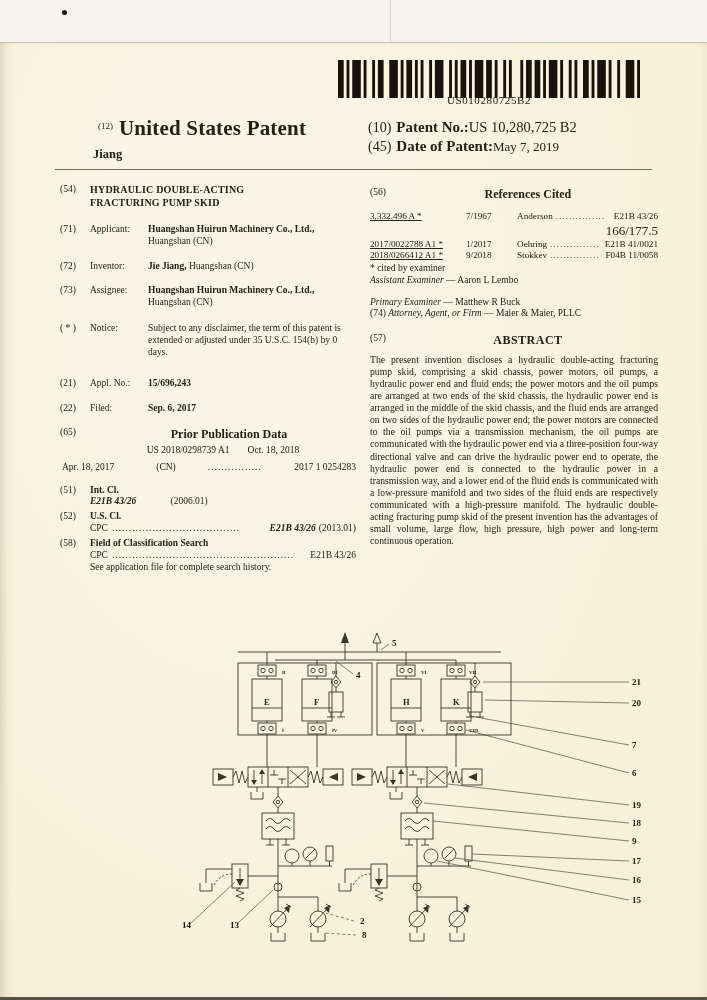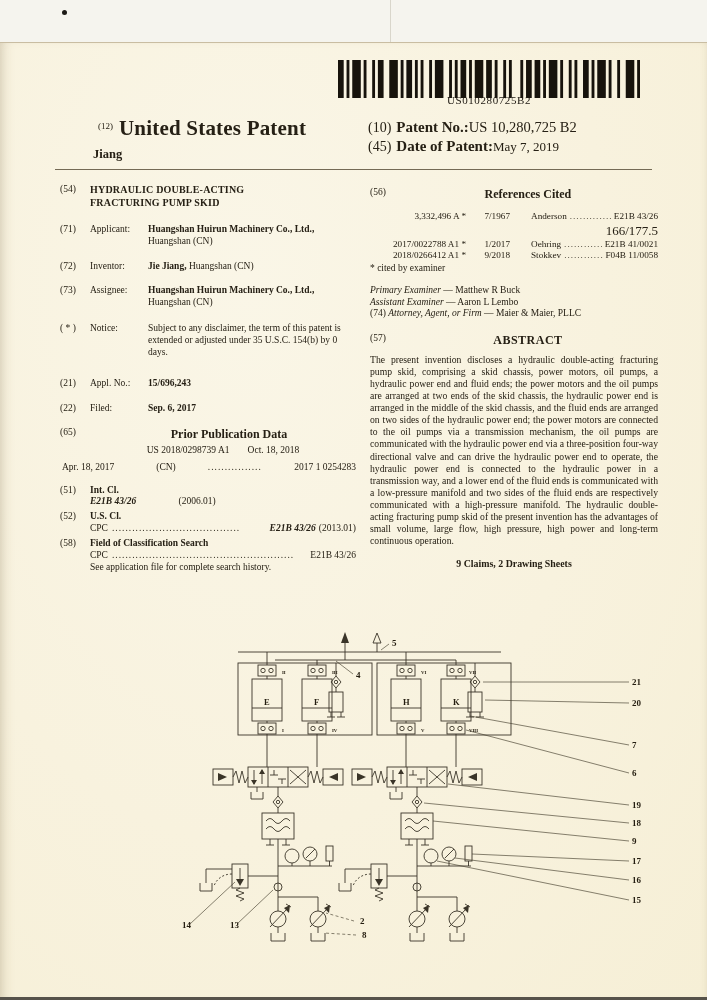--- a/index.html
+++ b/index.html
@@ -35,22 +35,22 @@
   .row{display:grid;grid-template-columns:30px 1fr;}
   .row3{display:grid;grid-template-columns:30px 58px 1fr;}
   .code{font-size:9.5px;}
   .b{font-weight:bold;} .i{font-style:italic;} .bi{font-weight:bold;font-style:italic;}
   .t54{font-weight:bold;font-size:10px;letter-spacing:.2px;}
   .chead{text-align:center;font-weight:bold;font-size:12px;padding-left:12px;}
   .pubrow{display:flex;justify-content:center;gap:18px;margin-top:3px;}
   .f30row{display:flex;margin-top:5px;white-space:nowrap;gap:28px;}
   .dots{overflow:hidden;white-space:nowrap;letter-spacing:1px;}
   .refrow{display:flex;white-space:nowrap;font-size:9.2px;}
-  .rid{width:96px;text-align:right;}
-  .rdate{width:44px;text-align:right;margin-right:21px;}
+  .rid{width:96px;text-decoration:underline;}
+  .rdate{width:44px;margin-right:7px;}
   .rdots{flex:1;overflow:hidden;letter-spacing:1px;margin:0 3px;}
   .rcls2{text-align:right;font-size:13px;}
   .abstract{text-align:justify;margin-top:6px;font-size:9.7px;line-height:1.24;}
   .claims{text-align:center;font-weight:bold;font-size:9.9px;margin-top:11px;}
   
   #fig{position:absolute;left:140px;top:630px;}
   #fig text{stroke:none;fill:#241d10;font-family:"Liberation Serif",serif;}
   .co{font-size:9px;font-weight:bold;}
   .cyl{font-size:8.5px;font-weight:bold;}
   .rn{font-size:4.8px;font-weight:bold;}
@@ -180,21 +180,21 @@
     <span style="margin-left:2px">Apr. 18, 2017</span>
     <span style="margin-left:14px">(CN)</span>
     <span class="dots" style="flex:1;margin:0 4px">..........................</span>
     <span>2017 1 0254283</span>
   </div>
   <div class="row" style="margin-top:11px">
     <span class="code">(51)</span>
     <span>
       <span class="b">Int. Cl.</span><br>
       <span class="bi">E21B 43/26</span>
-      <span style="margin-left:40px">(2006.01)</span>
+      <span style="margin-left:32px">(2006.01)</span>
     </span>
   </div>
   <div class="row" style="margin-top:3px">
     <span class="code">(52)</span>
     <span>
       <span class="b">U.S. Cl.</span><br>
       <span style="display:flex;white-space:nowrap">
         <span>CPC</span>
         <span class="dots" style="flex:1;margin:0 4px">......................................</span>
         <span class="bi">E21B 43/26</span>
@@ -240,36 +240,35 @@
   <div class="refrow">
     <span class="rid">2018/0266412 A1 *</span>
     <span class="rdate">9/2018</span>
     <span>Stokkev</span>
     <span class="rdots">...............</span>
     <span>F04B 11/0058</span>
   </div>
 
   <div style="margin-top:1px">* cited by examiner</div>
 
+  <div>
+    <span class="i">Assistant Examiner</span> <span>— Aaron L Lembo</span>
+  </div>
   <div style="margin-top:10px">
     <span class="i">Primary Examiner</span> <span>— Matthew R Buck</span>
-  </div>
-  <div>
-    <span class="i">Assistant Examiner</span> <span>— Aaron L Lembo</span>
   </div>
   <div>
     <span>(74)</span> <span class="i">Attorney, Agent, or Firm</span> <span>— Maier &amp; Maier, PLLC</span>
   </div>
 
   <div style="display:flex;margin-top:13px">
     <span class="code">(57)</span>
     <span class="chead" style="flex:1;letter-spacing:.5px">ABSTRACT</span>
   </div>
   <div class="abstract">The present invention discloses a hydraulic double-acting fracturing pump skid, comprising a skid chassis, power motors, oil pumps, a hydraulic power end and fluid ends; the power motors and the oil pumps are arranged at two ends of the skid chassis, the hydraulic power end is arranged in the middle of the skid chassis, and the fluid ends are arranged on two sides of the hydraulic power end; the power motors are connected to the oil pumps via a transmission mechanism, the oil pumps are communicated with the hydraulic power end via a three-position four-way directional valve and can drive the hydraulic power end to operate, the hydraulic power end is connected to the hydraulic power in a transmission way, and a lower end of the fluid ends is communicated with a low-pressure manifold and two sides of the fluid ends are respectively communicated with a high-pressure manifold. The hydraulic double-acting fracturing pump skid of the present invention has the advantages of small volume, large flow, high pressure, high power and long-term continuous operation.</div>
-  <div class="claims">9 Claims, 2 Drawing Sheets</div>
 </div>
 
 <svg id="fig" width="520" height="330" viewBox="0 0 520 330">
   <defs>
     <g id="grp" stroke="#3a3428" stroke-width="0.9" fill="none">
       <rect x="98" y="33" width="134" height="72"></rect>
       <rect x="112" y="49" width="30" height="42"></rect>
         <path d="M112,78 H142"></path>
       <rect x="162" y="49" width="30" height="42"></rect>
         <path d="M162,78 H192"></path>

